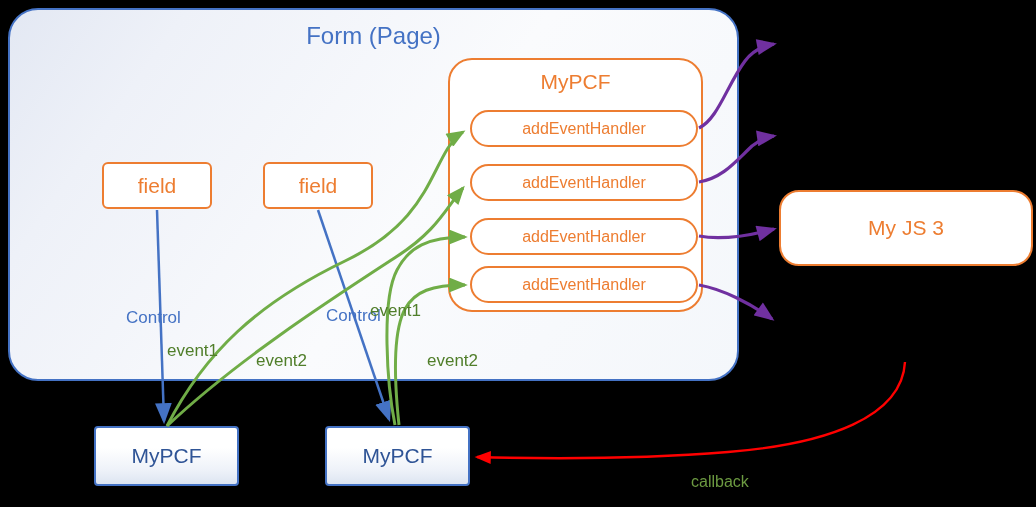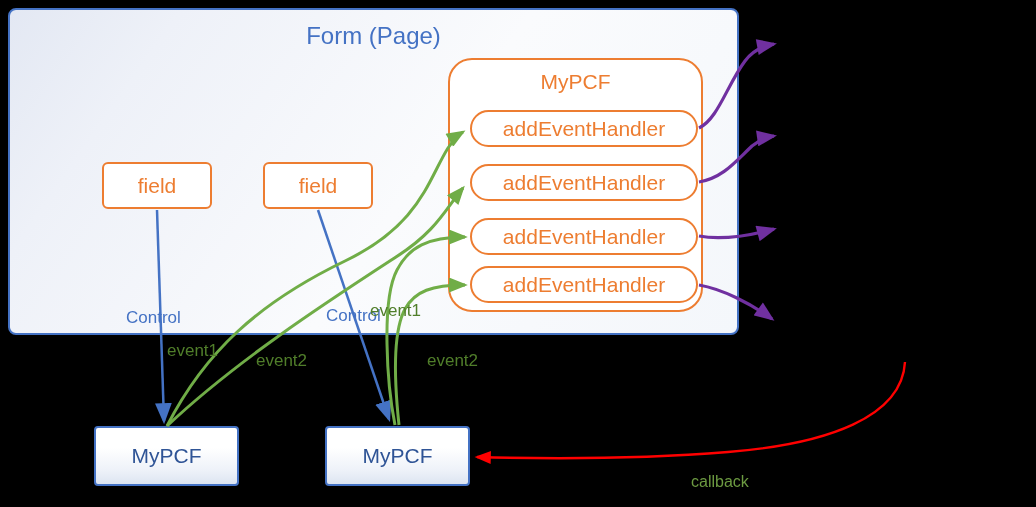--- a/index.html
+++ b/index.html
@@ -4,22 +4,22 @@
 <style>
   html,body{margin:0;padding:0;background:#000;}
   .stage{
     position:relative;width:1036px;height:507px;background:#000;overflow:hidden;
     font-family:"Liberation Sans", sans-serif;
   }
   .abs{position:absolute;box-sizing:border-box;}
   .ctr{display:flex;align-items:center;justify-content:center;}
 
   .form-box{
-    left:8px;top:8px;width:731px;height:327px;
-    border:2.3px solid #4472C4;border-radius:8px;
+    left:8px;top:8px;width:731px;height:373px;
+    border:2.3px solid #4472C4;border-radius:30px;
     background:linear-gradient(125deg,#e3e8f3 0%,#eef1f8 18%,#fafbfd 55%,#f4f7fb 100%);
     z-index:1;
   }
   .form-title{
     position:absolute;left:0;top:12px;width:100%;text-align:center;
     color:#4472C4;font-size:24px;
   }
   .field{
     width:110px;height:47px;border:2.3px solid #ED7D31;border-radius:6px;
     background:#fff;color:#ED7D31;font-size:21px;z-index:3;
@@ -31,21 +31,21 @@
     left:448px;top:58px;width:255px;height:254px;
     border:2.3px solid #ED7D31;border-radius:24px;background:#fff;z-index:2;
   }
   .onload-title{
     position:absolute;left:0;top:10px;width:100%;text-align:center;
     color:#ED7D31;font-size:21px;
   }
   .pill{
     left:470px;width:228px;height:37px;
     border:2.3px solid #ED7D31;border-radius:19px;
-    background:#fff;color:#ED7D31;font-size:21px;z-index:3;
+    background:#fff;color:#ED7D31;font-size:16px;z-index:3;
   }
   .p1{top:110px;}.p2{top:164px;}.p3{top:218px;}.p4{top:266px;}
 
   .myjs{
     left:779px;width:254px;height:76px;
     border:2.5px solid #ED7D31;border-radius:20px;
     background:#fff;color:#ED7D31;font-size:21px;z-index:2;
   }
   .j1{top:8px;}.j2{top:98px;}.j3{top:190px;}.j4{top:286px;}
 
@@ -97,20 +97,23 @@
   <div class="abs ctr pill p2">
     <span>addEventHandler</span>
   </div>
   <div class="abs ctr pill p3">
     <span>addEventHandler</span>
   </div>
   <div class="abs ctr pill p4">
     <span>addEventHandler</span>
   </div>
 
+  <div class="abs ctr myjs j3">
+    <span>My JS 3</span>
+  </div>
 
   <div class="abs ctr mypcf m1">
     <span>MyPCF</span>
   </div>
   <div class="abs ctr mypcf m2">
     <span>MyPCF</span>
   </div>
 
   <svg class="wires" viewBox="0 0 1036 507" xmlns="http://www.w3.org/2000/svg">
     <defs>

